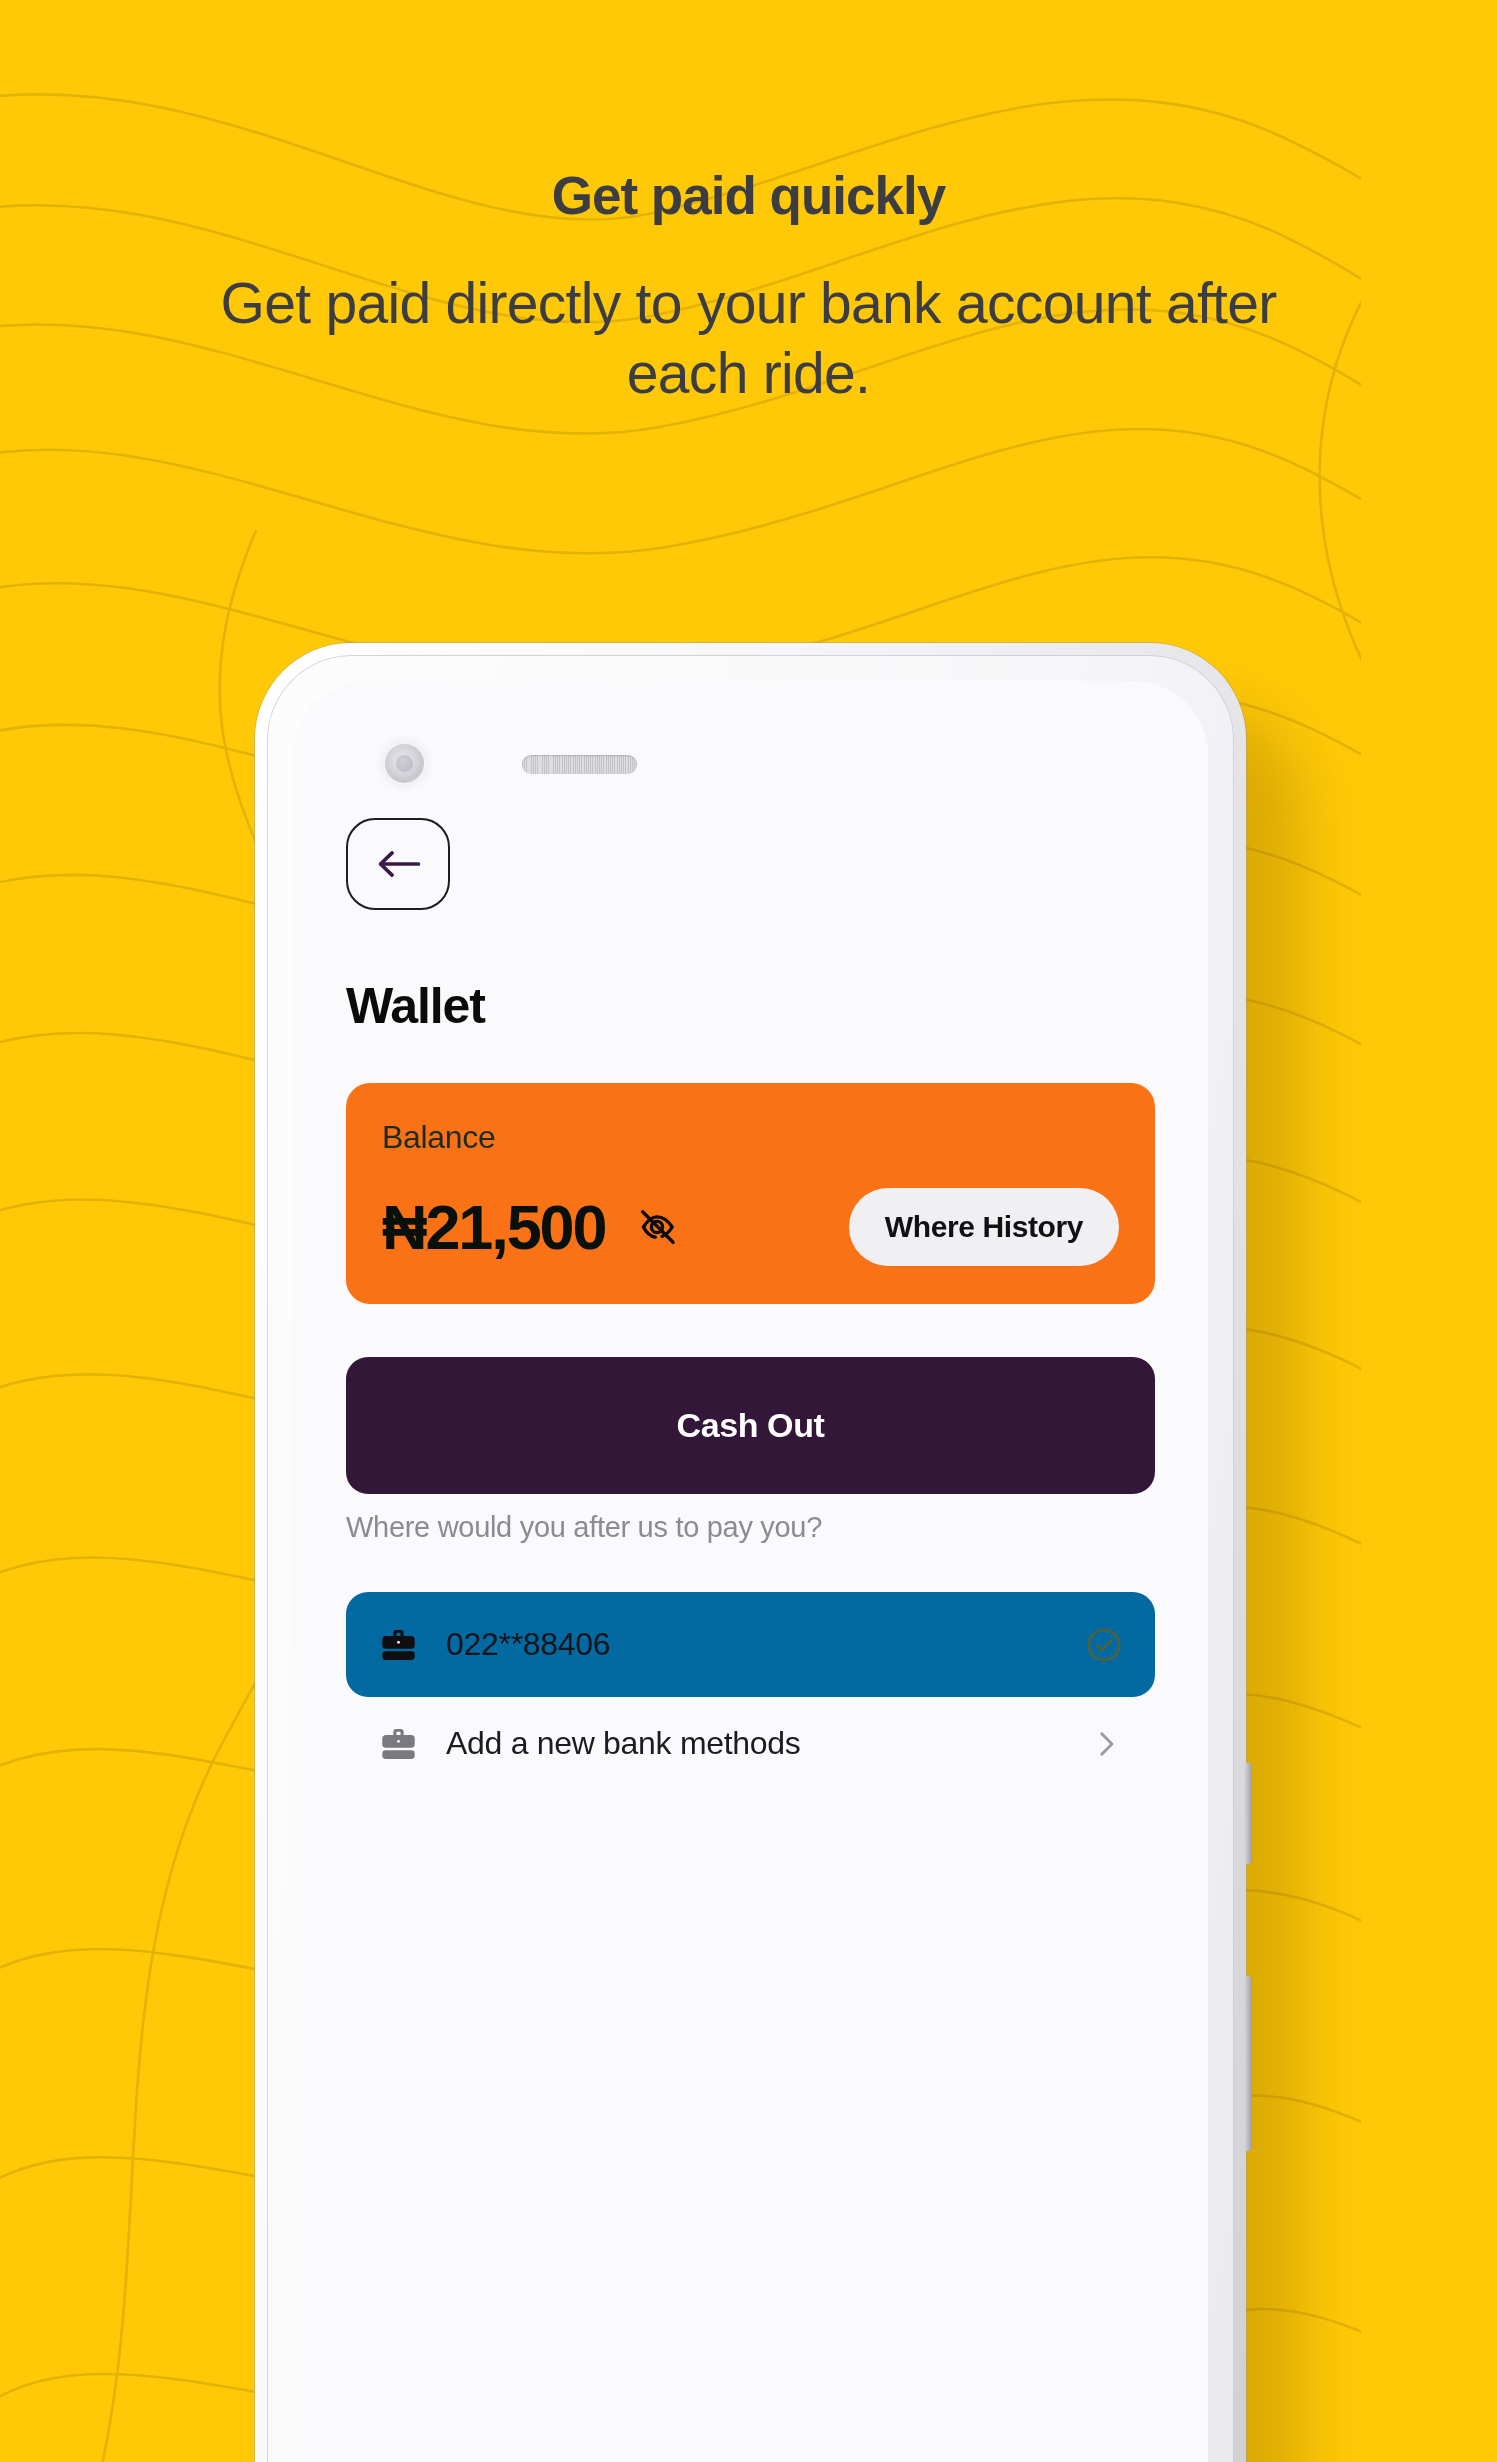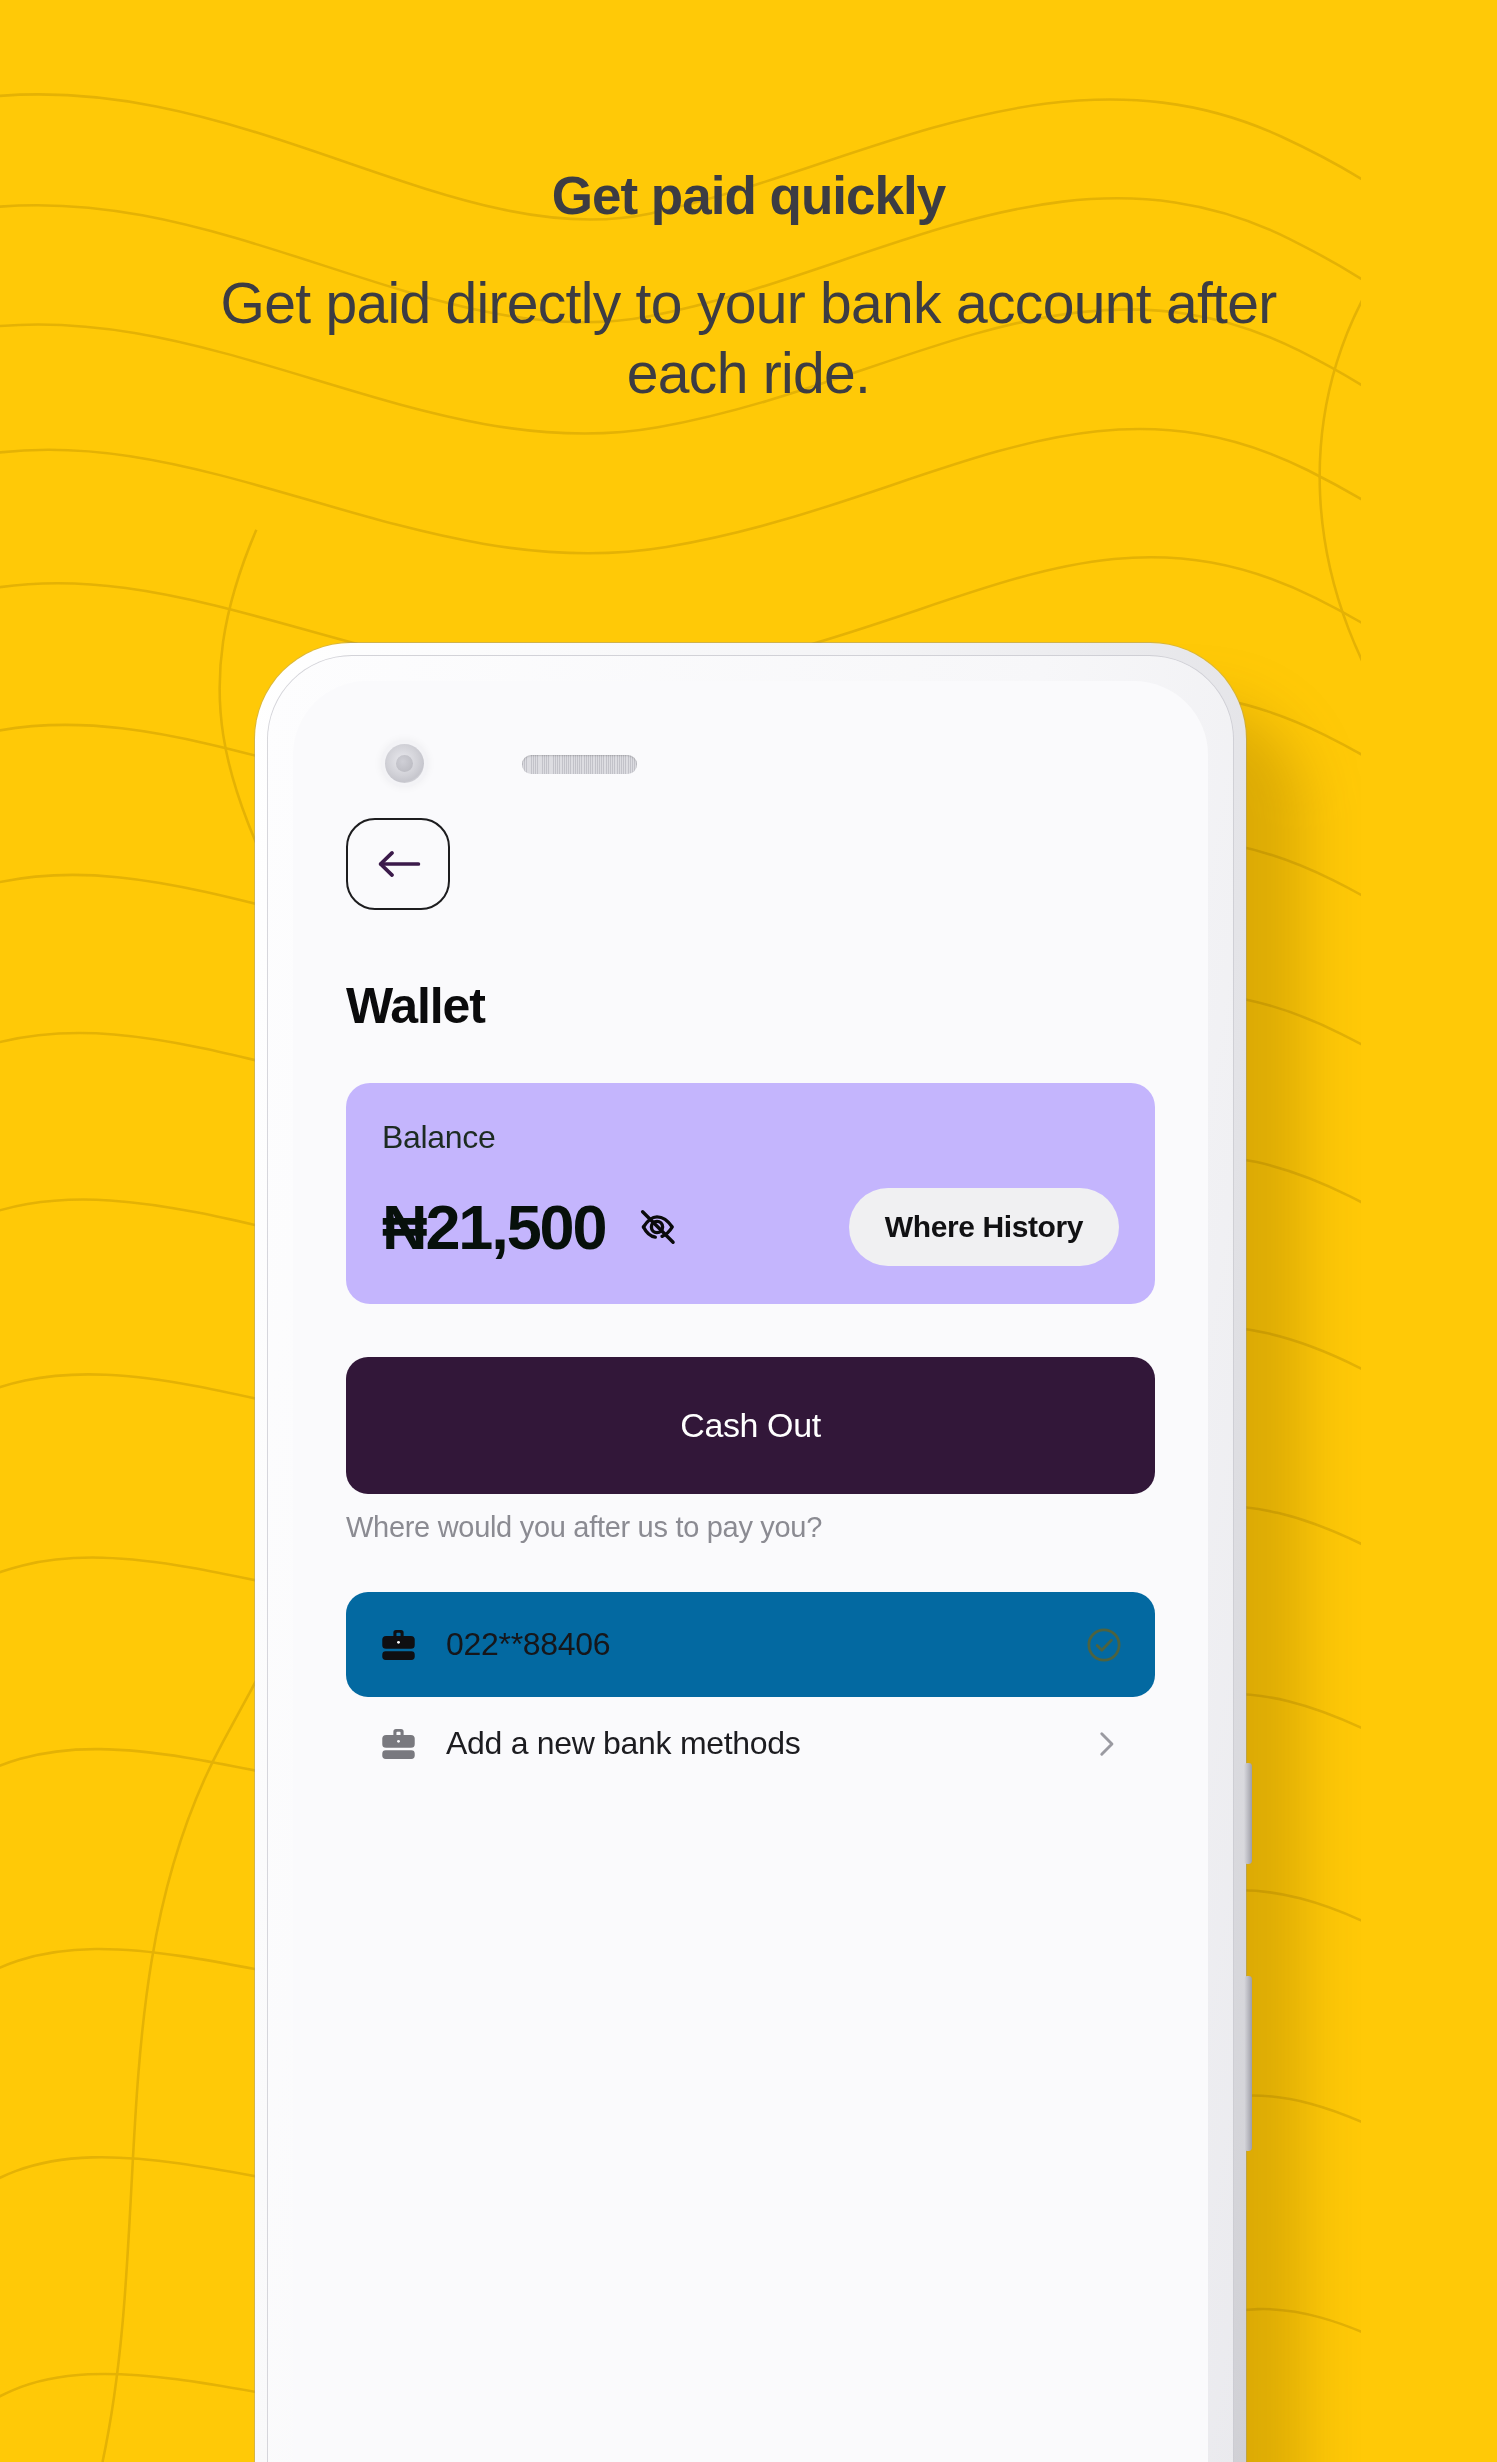--- a/index.html
+++ b/index.html
@@ -173,21 +173,21 @@
   .page-title {
     margin: 67px 0 0;
     font-size: 50px;
     font-weight: 800;
     letter-spacing: -1.1px;
     color: #0b0b0c;
   }
 
   .balance-card {
     margin-top: 48px;
-    background: #c4b5fd;
+    background: #f97316;
     border-radius: 24px;
     padding: 36px 36px 38px;
     box-sizing: border-box;
   }
   .balance-label {
     font-size: 32px;
     color: #1d2b22;
     font-weight: 400;
     letter-spacing: -0.3px;
   }
@@ -229,21 +229,21 @@
     display: block;
     width: 100%;
     margin-top: 53px;
     background: #321739;
     color: #ffffff;
     border: none;
     border-radius: 22px;
     padding: 49px 14px;
     font-family: "Liberation Sans", sans-serif;
     font-size: 34px;
-    font-weight: 400;
+    font-weight: 700;
     letter-spacing: -0.4px;
     cursor: pointer;
   }
 
   .section-title {
     margin: 63px 0 0;
     font-size: 37px;
     font-weight: 800;
     letter-spacing: -0.8px;
     color: #0b0b0c;

